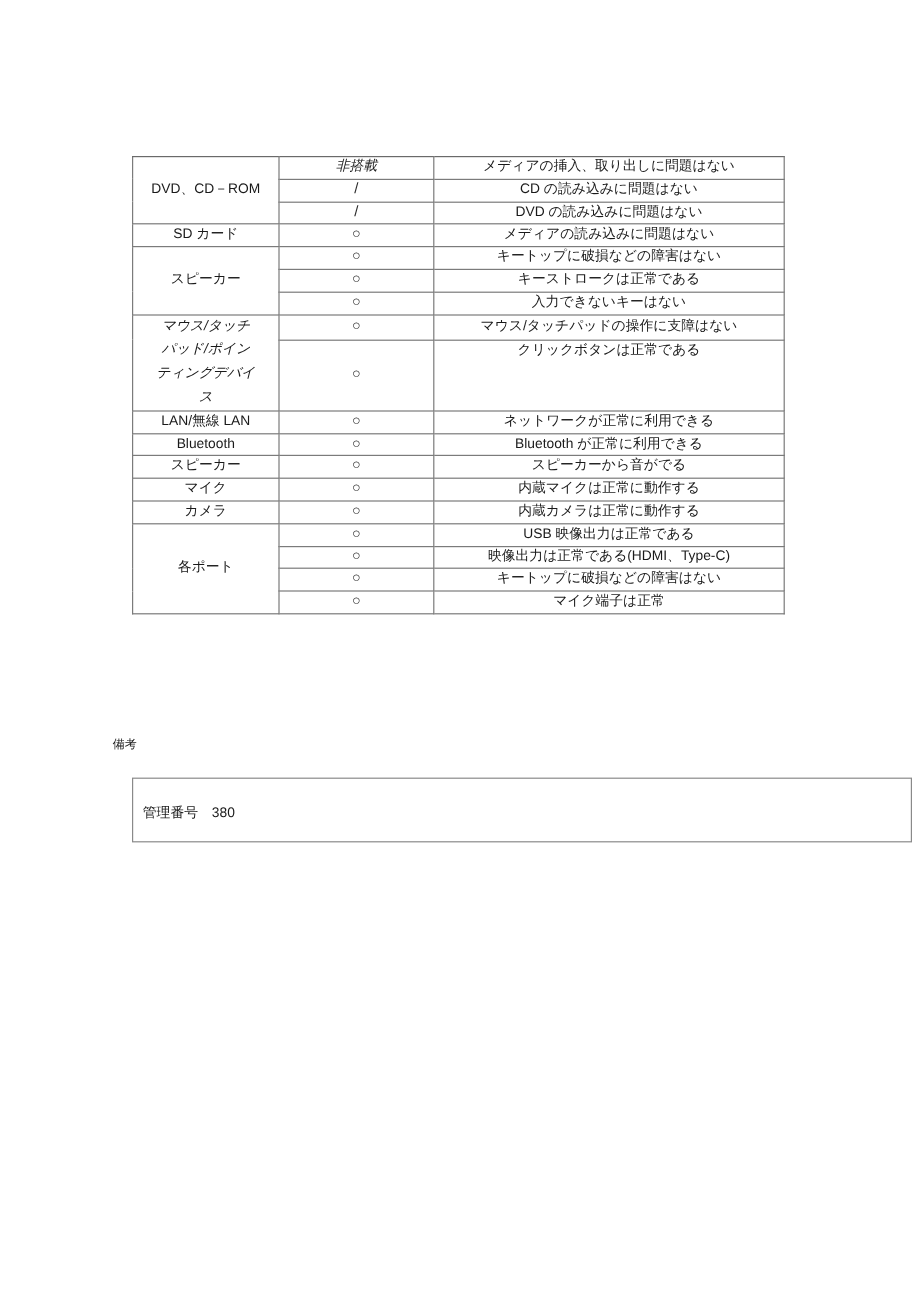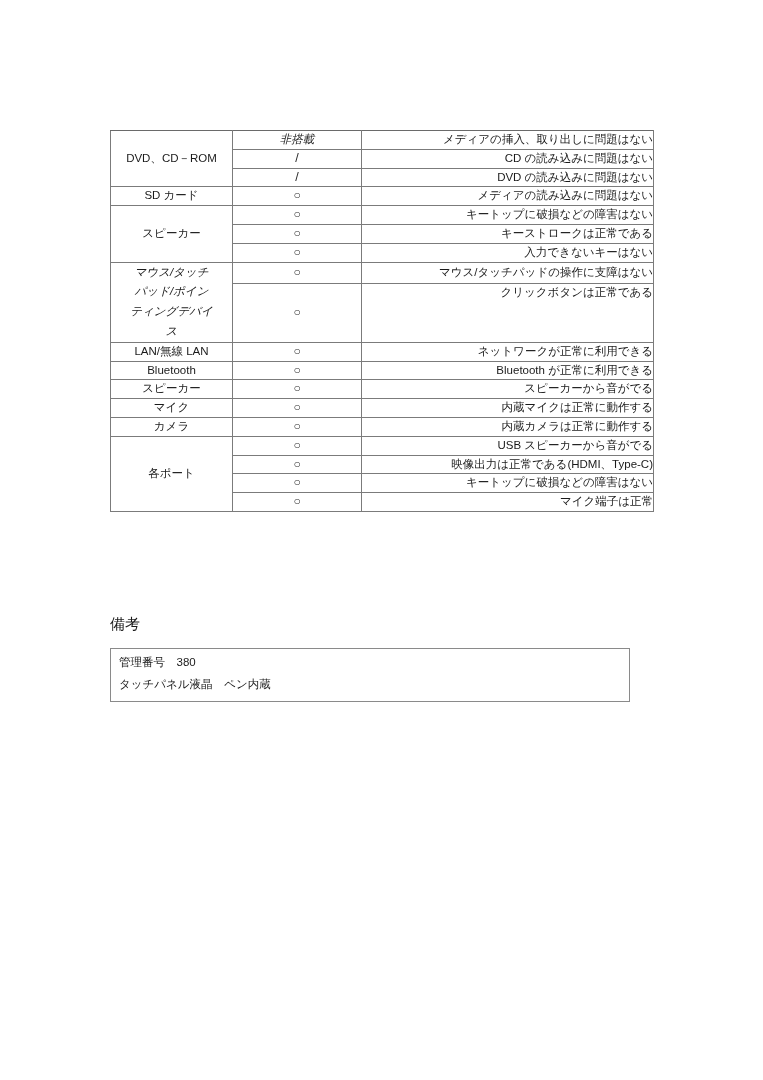--- a/index.html
+++ b/index.html
@@ -56,21 +56,21 @@
   td.name {
     text-align: center;
     padding: 2px 4px;
   }
   td.mark {
     text-align: center;
     padding: 2px 4px;
     font-size: 12px;
   }
   td.desc {
-    text-align: right;
+    text-align: center;
     padding: 3px 0 3px 7px;
   }
 
   
   tr.group-start > td {
     border-top: 1px solid #6a6a6a;
   }
 
   .name-lines {
     display: block;
@@ -94,36 +94,36 @@
     display: inline-block;
     font-size: 11.5px;
     line-height: 1;
     color: #1a1a1a;
     font-style: italic;
   }
 
   
   .remarks-label {
     position: absolute;
-    left: 110px;
+    left: 94px;
     top: 613px;
-    font-size: 15px;
+    font-size: 10px;
     line-height: 1.5;
     color: #1a1a1a;
   }
 
   .remarks-box {
     position: absolute;
     left: 110px;
     top: 648px;
-    width: 520px;
+    width: 650px;
     min-height: 54px;
     border: 1px solid #8a8a8a;
     box-sizing: border-box;
-    padding: 2px 0 5px 8px;
+    padding: 18px 0 5px 8px;
   }
   .remarks-line {
     font-size: 11.5px;
     line-height: 1.95;
     color: #1a1a1a;
     white-space: pre;
   }
 </style>
 </head>
 <body>
@@ -204,21 +204,21 @@
             <td class="desc"><span>内蔵マイクは正常に動作する</span></td>
           </tr>
           <tr class="group-start">
             <td class="name">カメラ</td>
             <td class="mark"><span class="mark-circle">○</span></td>
             <td class="desc"><span>内蔵カメラは正常に動作する</span></td>
           </tr>
           <tr class="group-start">
             <td class="name" rowspan="4">各ポート</td>
             <td class="mark"><span class="mark-circle">○</span></td>
-            <td class="desc"><span>USB スピーカーから音がでる</span></td>
+            <td class="desc"><span>USB 映像出力は正常である</span></td>
           </tr>
           <tr>
             <td class="mark"><span class="mark-circle">○</span></td>
             <td class="desc"><span>映像出力は正常である(HDMI、Type-C)</span></td>
           </tr>
           <tr>
             <td class="mark"><span class="mark-circle">○</span></td>
             <td class="desc"><span>キートップに破損などの障害はない</span></td>
           </tr>
           <tr>
@@ -226,16 +226,15 @@
             <td class="desc"><span>マイク端子は正常</span></td>
           </tr>
         </tbody>
     </table>
   </div>
 
   <div class="remarks-label">備考</div>
 
   <div class="remarks-box">
     <div class="remarks-line">管理番号　380</div>
-    <div class="remarks-line">タッチパネル液晶　ペン内蔵</div>
   </div>
 
 </div>
 
 </body></html>

